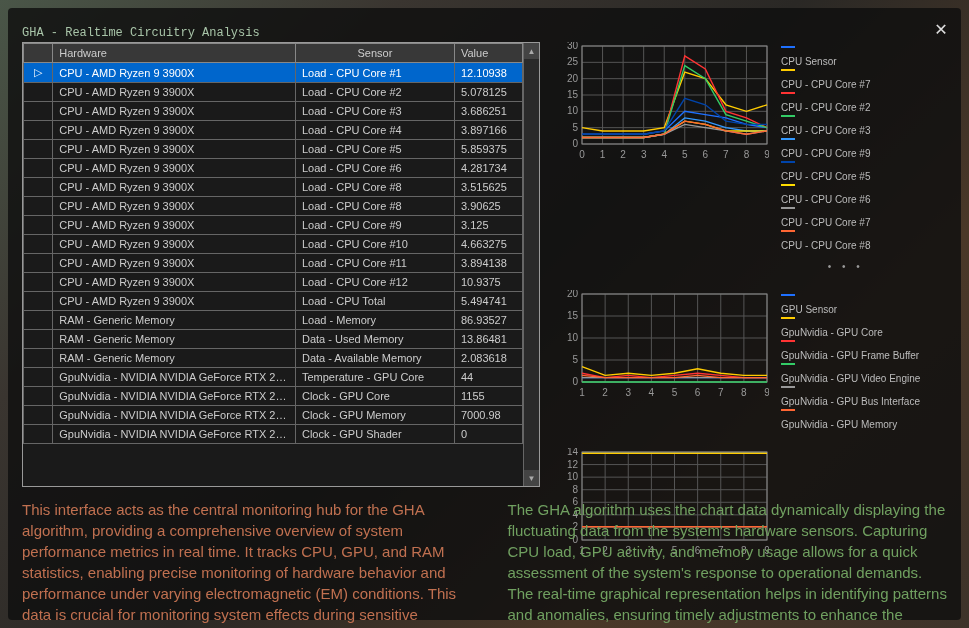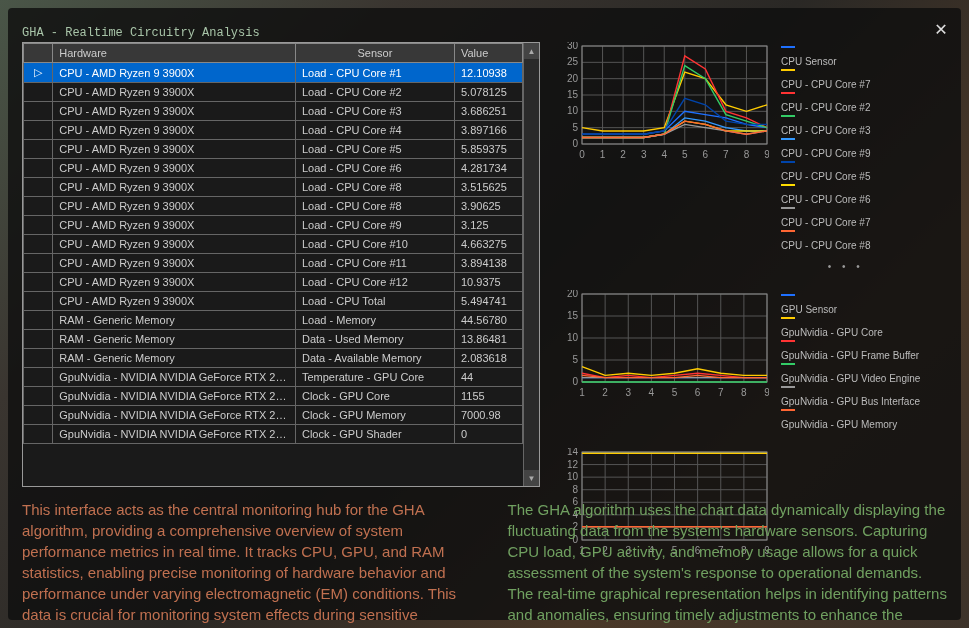--- a/index.html
+++ b/index.html
@@ -246,21 +246,21 @@
               <tr>
                 <td class="marker-cell"></td>
                 <td>CPU - AMD Ryzen 9 3900X</td>
                 <td>Load - CPU Total</td>
                 <td>5.494741</td>
               </tr>
               <tr>
                 <td class="marker-cell"></td>
                 <td>RAM - Generic Memory</td>
                 <td>Load - Memory</td>
-                <td>44.56780</td>
+                <td>86.93527</td>
               </tr>
               <tr>
                 <td class="marker-cell"></td>
                 <td>RAM - Generic Memory</td>
                 <td>Data - Used Memory</td>
                 <td>13.86481</td>
               </tr>
               <tr>
                 <td class="marker-cell"></td>
                 <td>RAM - Generic Memory</td>

